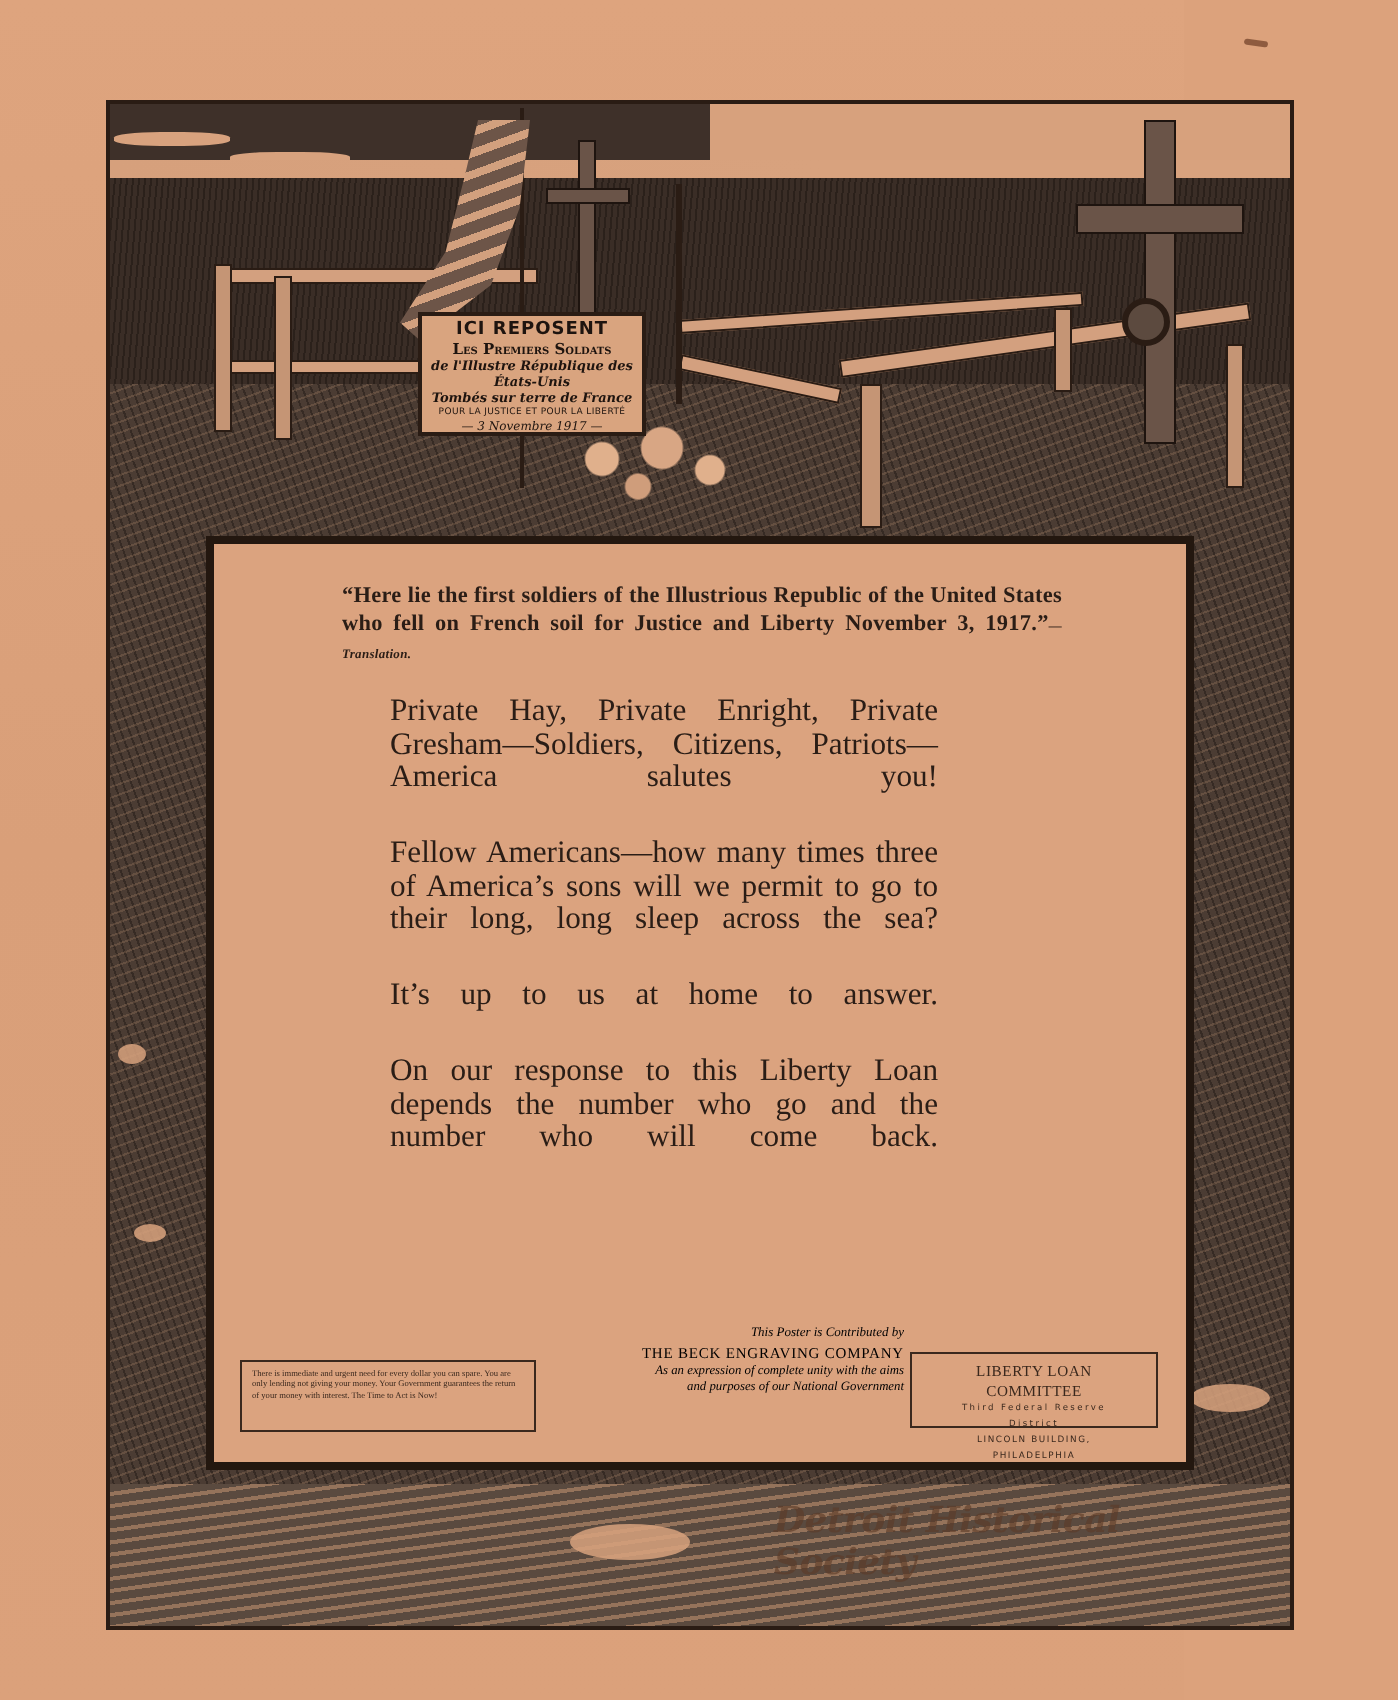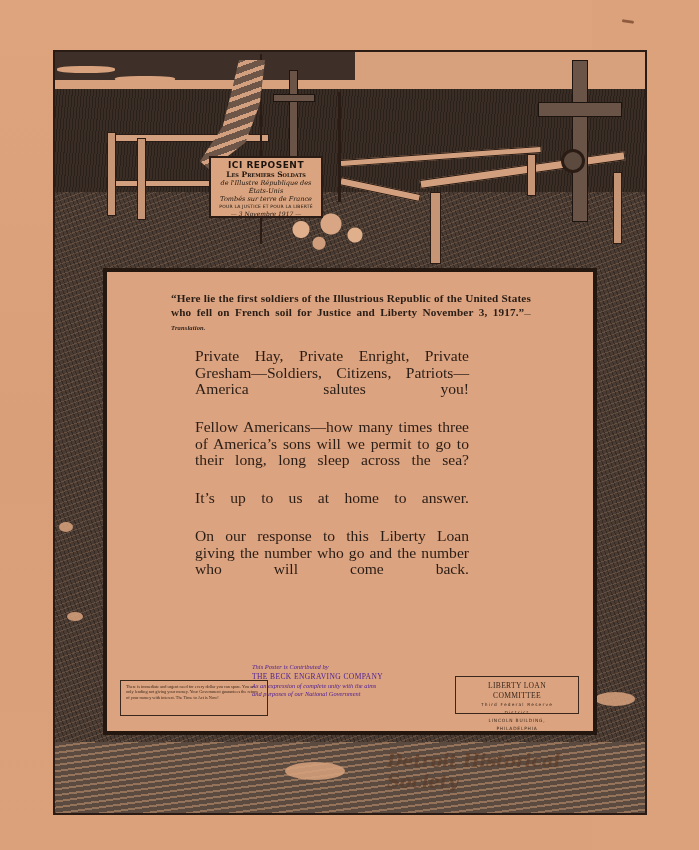--- a/index.html
+++ b/index.html
@@ -71,21 +71,21 @@
     }
     .flag-pole { position: absolute; left: 205px; top: 2px; width: 2px; height: 190px; background: #2a1c14; }
     
     .sign {
       position: absolute; left: 154px; top: 104px; width: 114px; height: 62px;
       background: #d9a47f; border: 2px solid #2a1c14; box-sizing: border-box;
       text-align: center; color: #1e140f; padding-top: 2px;
     }
     .sign .s1 { font-family: "DejaVu Sans", sans-serif; font-weight: bold; font-size: 9px; letter-spacing: .5px; line-height: 10px; }
     .sign .s2 { font-family: "DejaVu Serif", serif; font-weight: bold; font-size: 7.5px; line-height: 9px; font-variant: small-caps; }
-    .sign .s3, .sign .s4 { font-family: "DejaVu Serif", serif; font-style: italic; font-size: 6.5px; line-height: 8px; }
+    .sign .s3, .sign .s4 { font-family: "DejaVu Serif", serif; font-style: italic; font-size: 6.5px; line-height: 8px; font-weight: bold; }
     .sign .s5 { font-family: "DejaVu Sans", sans-serif; font-size: 4.5px; line-height: 7px; letter-spacing: .2px; }
     .sign .s6 { font-family: "DejaVu Serif", serif; font-style: italic; font-size: 6px; line-height: 7px; }
     .flowers {
       position: absolute; left: 210px; top: 150px; width: 120px; height: 55px;
       background: radial-gradient(circle at 30% 50%, #e0b08c 0 8px, transparent 9px),
                   radial-gradient(circle at 55% 40%, #d8a684 0 10px, transparent 11px),
                   radial-gradient(circle at 75% 60%, #e0b08c 0 7px, transparent 8px),
                   radial-gradient(circle at 45% 75%, #cf9d7b 0 6px, transparent 7px);
     }
     
@@ -105,21 +105,21 @@
       color: #2a1d16; text-align: justify;
     }
     .body-text p { margin: 0 16px 5px 0; }
     .body-text p::after { content: ""; display: inline-block; width: 100%; height: 0; }
     .box-left {
       position: absolute; left: 13px; top: 408px; width: 148px; height: 36px;
       border: 1.5px solid #3a281d; box-sizing: border-box; padding: 3px 5px;
       font-family: "Liberation Serif", serif; font-size: 4.3px; line-height: 5.3px; color: #3a281d;
     }
     .center-credit {
-      position: absolute; left: 145px; top: 390px; width: 200px; text-align: left; color: #4c1d95;
+      position: absolute; left: 145px; top: 390px; width: 200px; text-align: right; color: #000000;
     }
     .center-credit .c1 { font-family: "Liberation Serif", serif; font-style: italic; font-size: 6.5px; line-height: 10px; }
     .center-credit .c2 { font-family: "Liberation Serif", serif; font-size: 7.5px; line-height: 10px; letter-spacing: .4px; }
     .center-credit .c3 { font-family: "Liberation Serif", serif; font-style: italic; font-size: 6.4px; line-height: 8px; }
     .box-right {
       position: absolute; left: 348px; top: 404px; width: 124px; height: 38px;
       border: 1.5px solid #3a281d; box-sizing: border-box; padding: 4px 18px; text-align: center; color: #3a281d;
     }
     .box-right .r1 { font-family: "Liberation Serif", serif; font-size: 7.6px; line-height: 10px; letter-spacing: .3px; }
     .box-right .r2 { font-family: "DejaVu Sans", sans-serif; font-size: 4.3px; line-height: 8px; letter-spacing: 1.2px; }
@@ -187,21 +187,21 @@
 
   <div class="panel">
     <div class="quote">
       <span>“Here lie the first soldiers of the Illustrious Republic of the United States who fell on French soil for Justice and Liberty November 3, 1917.”</span><span class="trans">—Translation.</span>
     </div>
 
     <div class="body-text">
       <p>Private Hay, Private Enright, Private Gresham—Soldiers, Citizens, Patriots—America salutes you!</p>
       <p>Fellow Americans—how many times three of America’s sons will we permit to go to their long, long sleep across the sea?</p>
       <p>It’s up to us at home to answer.</p>
-      <p>On our response to this Liberty Loan giving the number who go and the number who will come back.</p>
+      <p>On our response to this Liberty Loan depends the number who go and the number who will come back.</p>
     </div>
 
     <div class="box-left">There is immediate and urgent need for every dollar you can spare. You are only lending not giving your money. Your Government guarantees the return of your money with interest. The Time to Act is Now!</div>
 
     <div class="center-credit">
       <div class="c1">This Poster is Contributed by</div>
       <div class="c2">THE BECK ENGRAVING COMPANY</div>
       <div class="c3">As an expression of complete unity with the aims</div>
       <div class="c3">and purposes of our National Government</div>
     </div>

